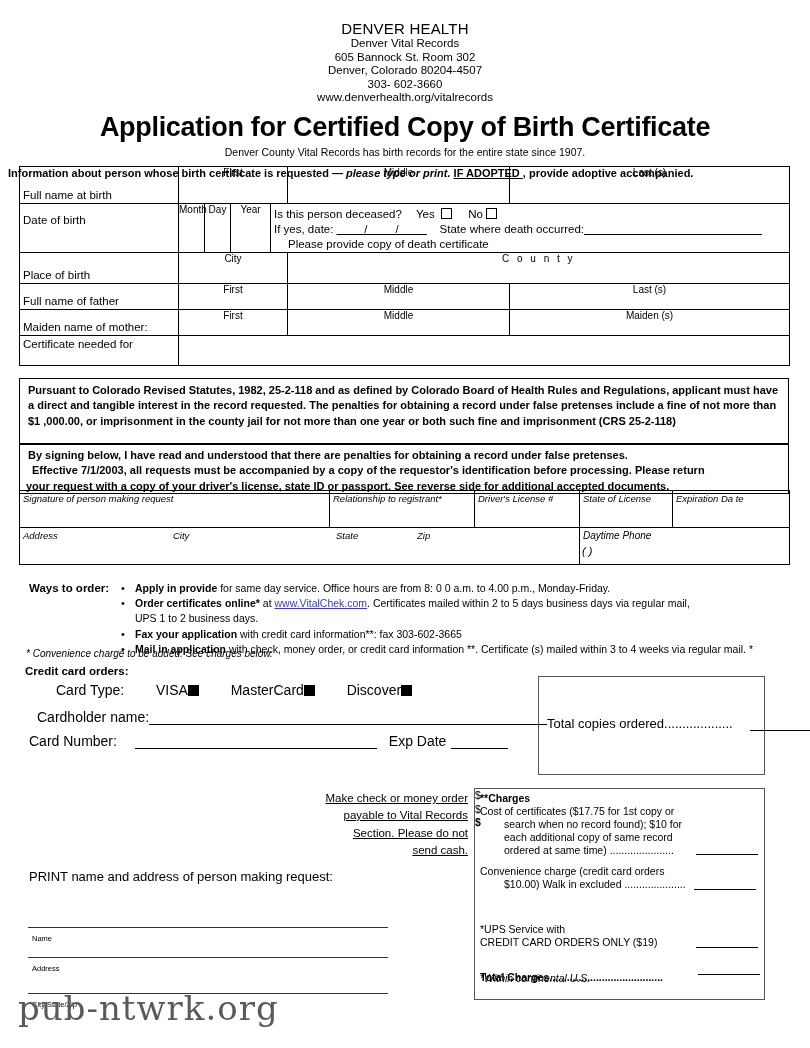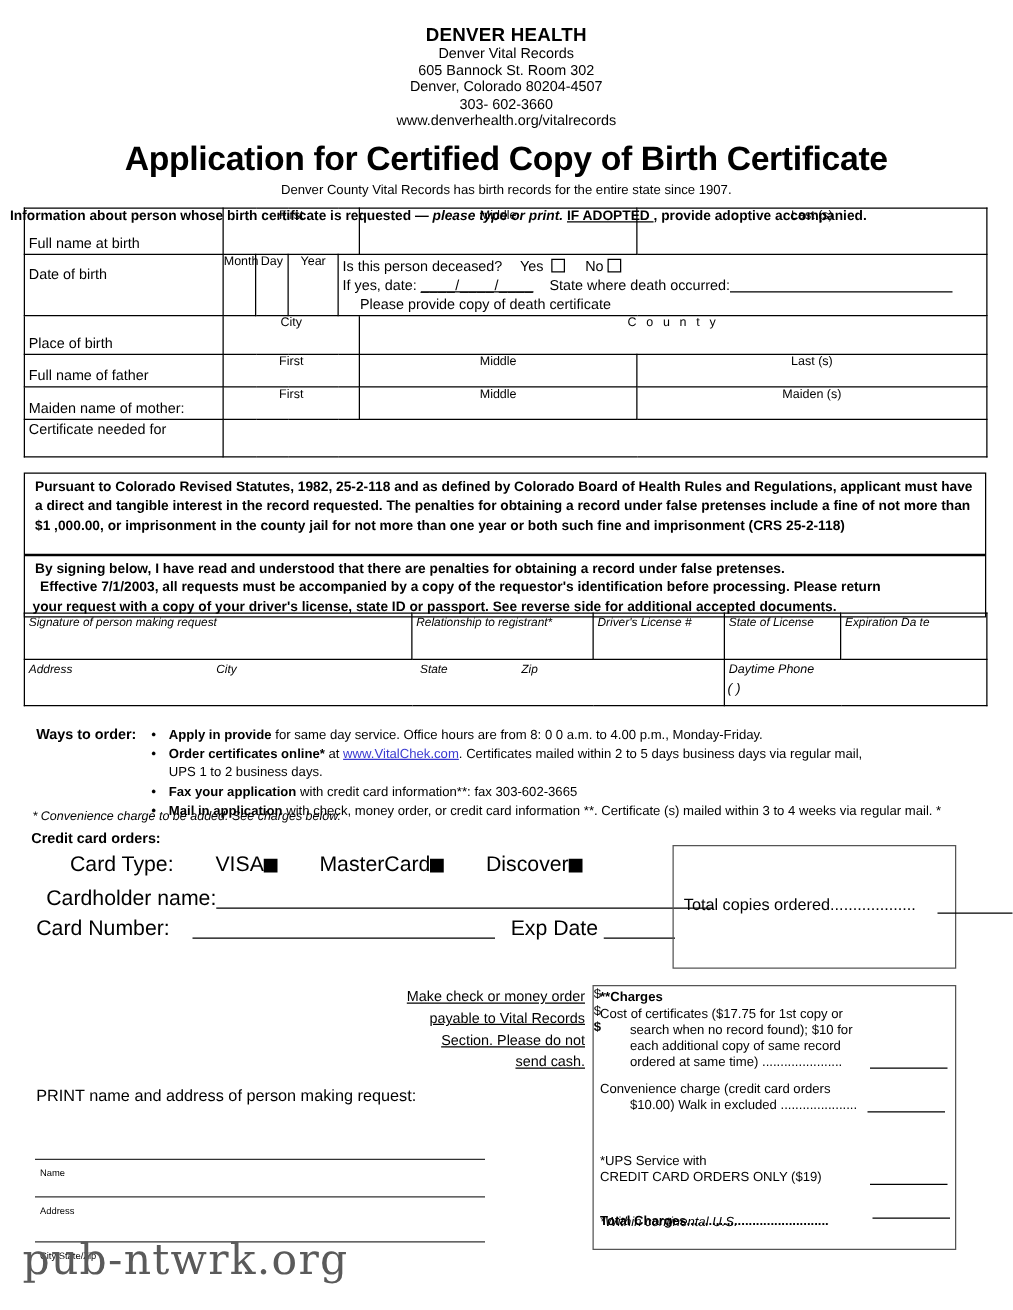--- a/index.html
+++ b/index.html
@@ -21,21 +21,21 @@
     position: absolute;
     left: 0; top: 0;
     width: 810px;
     height: 1048px;
   }
 
   
   .hdr { text-align: center; }
   .hdr-org {
     font-size: 15px;
-    font-weight: bold;
+    font-weight: normal;
     letter-spacing: .2px;
     margin-top: 20px;
   }
   .hdr-line {
     font-size: 11.5px;
     line-height: 13.5px;
   }
   .title {
     text-align: center;
     font-size: 27px;
@@ -183,21 +183,21 @@
   
   .cc-title {
     position: absolute;
     left: 25px;
     top: 665px;
     font-size: 11.5px;
     font-weight: bold;
   }
   .cc-row {
     position: absolute;
-    font-size: 17px;
+    font-size: 14px;
   }
   .blk {
     display: inline-block;
     width: 11px;
     height: 11px;
     background: #000;
     vertical-align: -1px;
   }
   .ulfill {
     display: inline-block;

